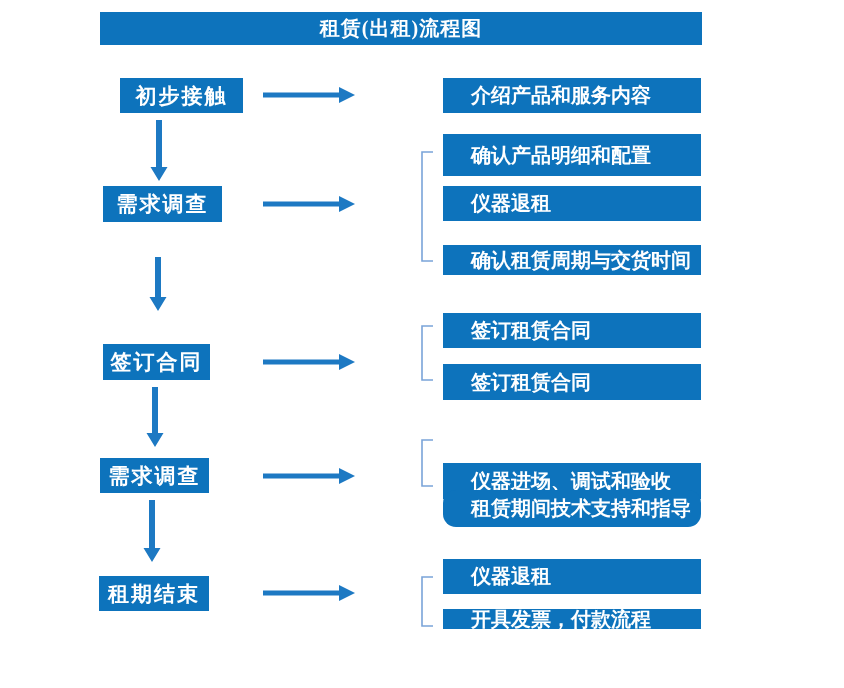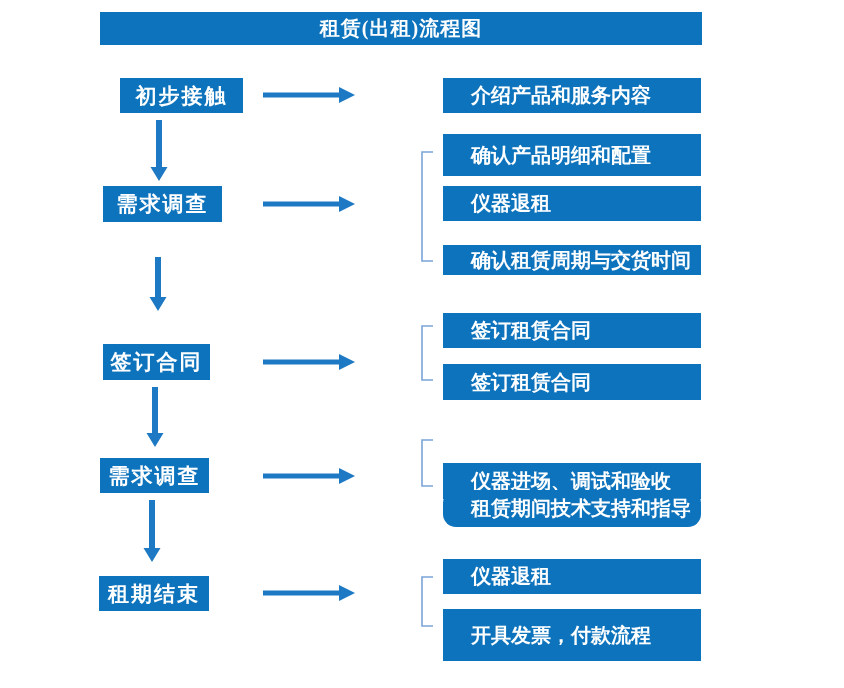--- a/index.html
+++ b/index.html
@@ -54,21 +54,21 @@
   
   .o1{top:78px;height:35px;}
   .o2{top:134px;height:42px;}
   .o3{top:186px;height:35px;}
   .o4{top:245px;height:30px;}
   .o5{top:313px;height:35px;}
   .o6{top:364px;height:36px;}
   .o7{top:423px;height:36px;margin-top:40px;}
   .o8{top:490px;height:37px;border-radius:13px;}
   .o9{top:559px;height:35px;}
-  .o10{top:609px;height:52px;}
+  .o10{top:609px;height:20px;}
   .overlay{
     position:absolute;left:0;top:0;width:844px;height:688px;
     pointer-events:none;
   }
   .arrow{fill:var(--arrow);stroke:none;}
   .bracket{fill:none;stroke:var(--bracket);stroke-width:1.6px;}
 </style>
 </head>
 <body>
 

